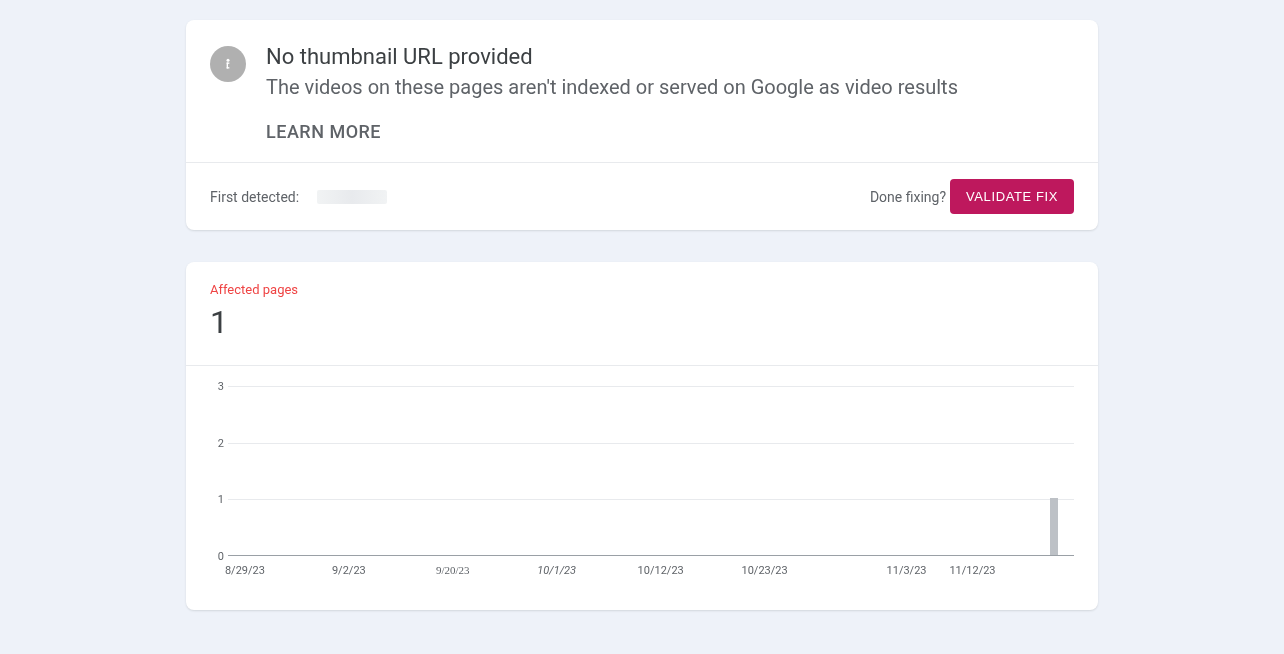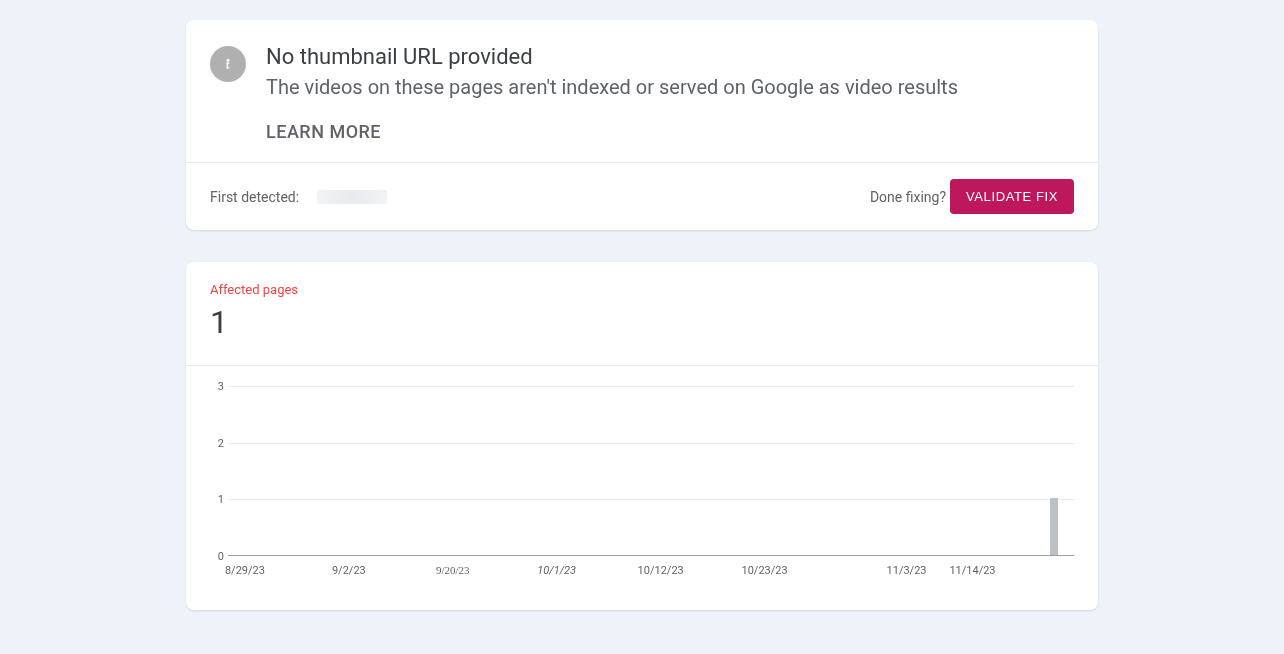--- a/index.html
+++ b/index.html
@@ -201,19 +201,19 @@
             <div class="bar" style="left: 97.2%; height: 56.6667px;"></div>
           </div>
         <div class="x-axis" id="xaxis">
             <div class="x-tick" style="left: 2%; text-align: right;">8/29/23</div>
             <div class="x-tick" style="left: 14.2857%;">9/2/23</div>
             <div class="x-tick" style="left: 26.5714%; font-family: Liberation Serif, serif;">9/20/23</div>
             <div class="x-tick" style="left: 38.8571%; font-style: italic;">10/1/23</div>
             <div class="x-tick" style="left: 51.1429%;">10/12/23</div>
             <div class="x-tick" style="left: 63.4286%;">10/23/23</div>
             <div class="x-tick" style="left: 75.7143%; margin-left: 38px;">11/3/23</div>
-            <div class="x-tick" style="left: 88%;">11/14/23</div>
+            <div class="x-tick" style="left: 88%;">11/12/23</div>
           </div>
       </div>
     </div>
   </div>
 
 </div>
 
 </body></html>

